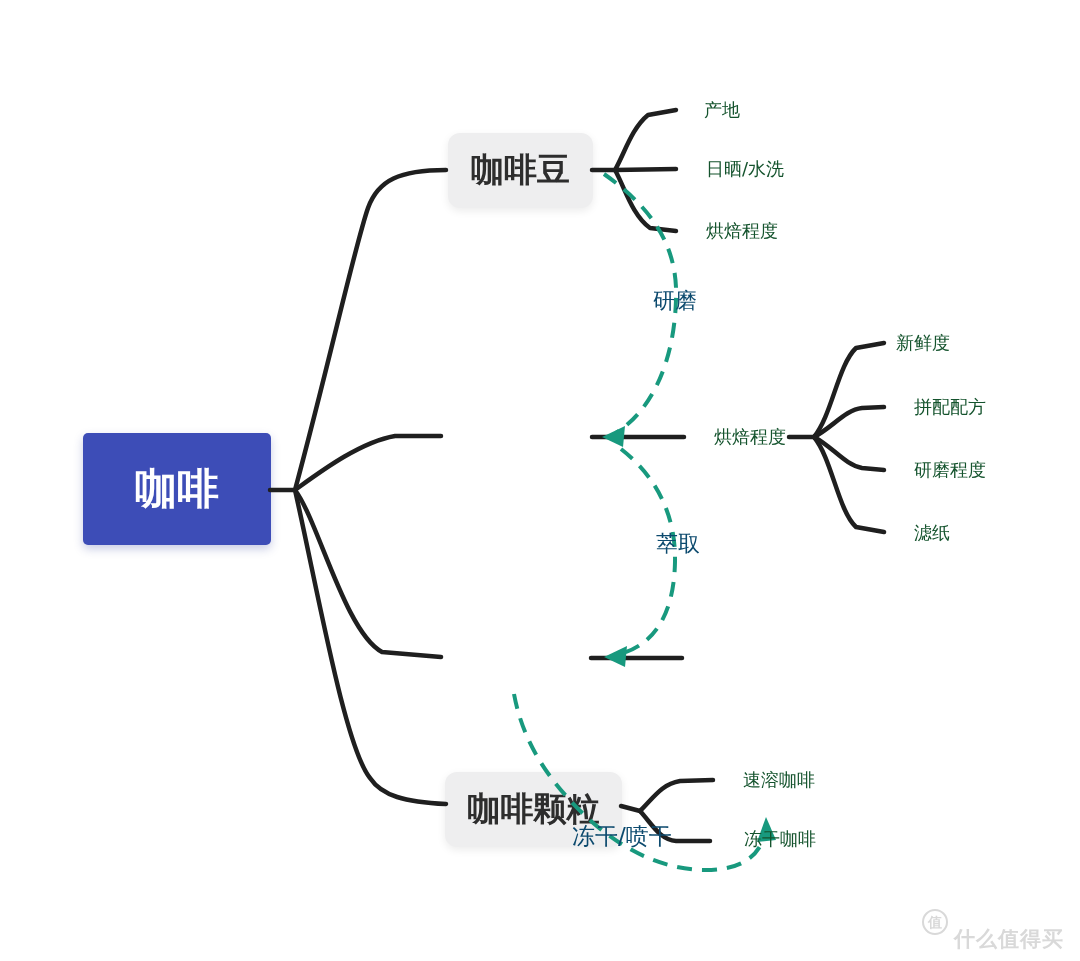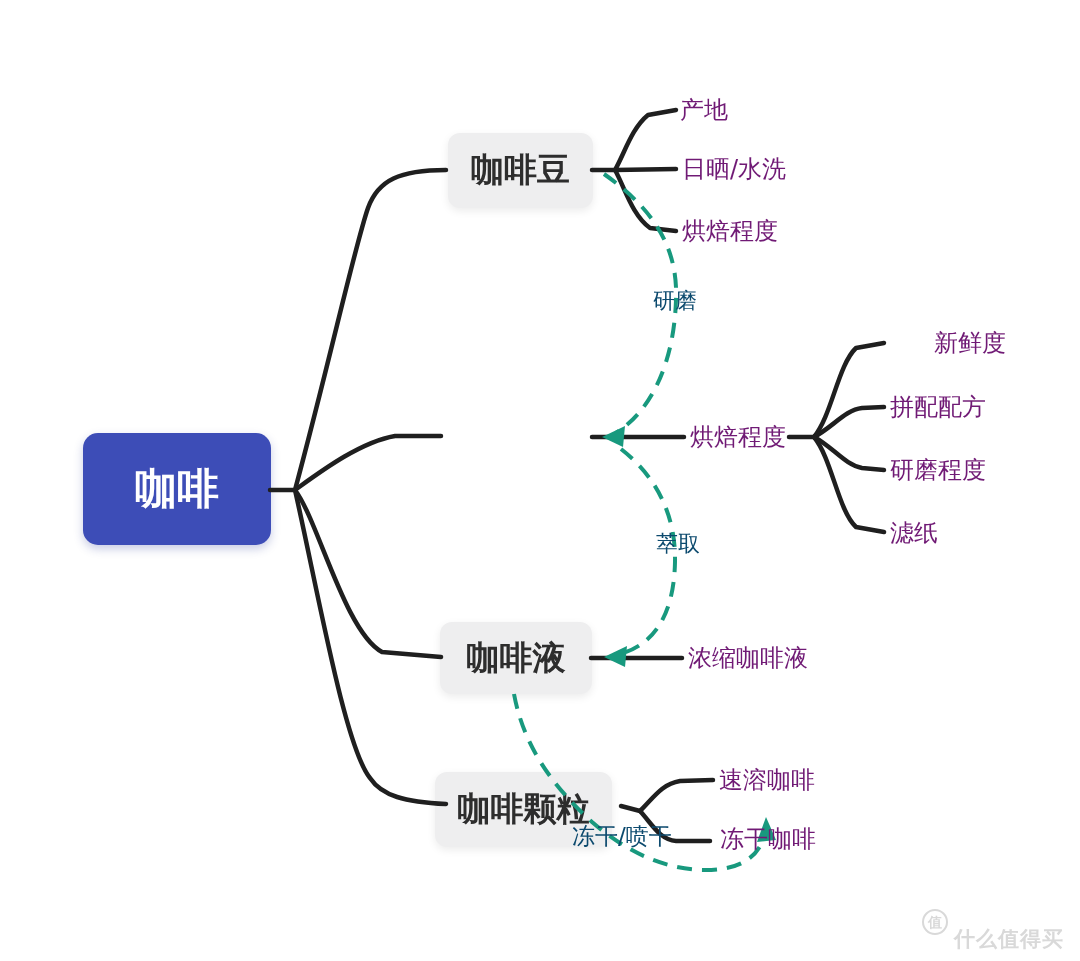--- a/index.html
+++ b/index.html
@@ -9,26 +9,26 @@
   }
   .layer{position:absolute;left:0;top:0;width:1080px;height:961px;}
   svg.layer{pointer-events:none;z-index:2;}
   .node{
     position:absolute;display:flex;align-items:center;justify-content:center;
     background:#eeeeef;border-radius:12px;z-index:1;
     box-shadow:0 3px 9px rgba(0,0,0,0.08);
     font-weight:600;font-size:33px;color:#2d2d2d;white-space:nowrap;
   }
   .node.root{
-    background:#3d4db7;color:#ffffff;font-size:42px;border-radius:15px;
+    background:#3d4db7;color:#ffffff;font-size:42px;border-radius:5px;
     box-shadow:0 4px 10px rgba(40,55,150,0.25);
   }
   .leaf{
     position:absolute;transform:translateY(-50%);white-space:nowrap;z-index:3;
-    font-size:24px;font-weight:500;color:#701a75;
+    font-size:18px;font-weight:500;color:#14532d;margin-left:24px;
   }
   .edge-label{
     position:absolute;transform:translateY(-50%);white-space:nowrap;z-index:3;
     font-size:22px;font-weight:500;color:#0c4a6e;
   }
   .edge-label.freeze{font-size:23px;}
   .watermark{
     position:absolute;right:16px;bottom:8px;z-index:3;display:flex;align-items:center;gap:6px;
     color:#d9d9d9;
   }
@@ -81,35 +81,33 @@
       <polygon points="604,657 627,646 625,667"></polygon>
       <polygon points="766,817 757,842 776,840"></polygon>
     </g>
   </svg>
 
   <div class="node root" style="left:83px;top:433px;width:188px;height:112px;">咖啡</div>
 
   <div class="node" style="left:448px;top:133px;width:145px;height:75px;">咖啡豆</div>
 
 
-  <div class="node" style="left:440px;top:622px;width:152px;height:72px;">咖啡液</div>
 
-  <div class="node" style="left:435px;top:772px;width:177px;height:75px;">咖啡颗粒</div>
+  <div class="node" style="left:445px;top:772px;width:177px;height:75px;">咖啡颗粒</div>
 
   <div class="leaf" style="left:680px;top:110px;">产地</div>
   <div class="leaf" style="left:682px;top:169px;">日晒/水洗</div>
   <div class="leaf" style="left:682px;top:231px;">烘焙程度</div>
 
   <div class="leaf" style="left:690px;top:437px;">烘焙程度</div>
-  <div class="leaf" style="left:934px;top:343px;">新鲜度</div>
+  <div class="leaf" style="left:872px;top:343px;">新鲜度</div>
   <div class="leaf" style="left:890px;top:407px;">拼配配方</div>
   <div class="leaf" style="left:890px;top:470px;">研磨程度</div>
   <div class="leaf" style="left:890px;top:533px;">滤纸</div>
 
-  <div class="leaf" style="left:688px;top:658px;">浓缩咖啡液</div>
 
   <div class="leaf" style="left:719px;top:780px;">速溶咖啡</div>
   <div class="leaf" style="left:720px;top:839px;">冻干咖啡</div>
 
   <div class="edge-label" style="left:653px;top:301px;">研磨</div>
   <div class="edge-label" style="left:656px;top:544px;">萃取</div>
   <div class="edge-label freeze" style="left:572px;top:836px;">冻干/喷干</div>
 
   <div class="watermark">
     <span class="badge">值</span>

